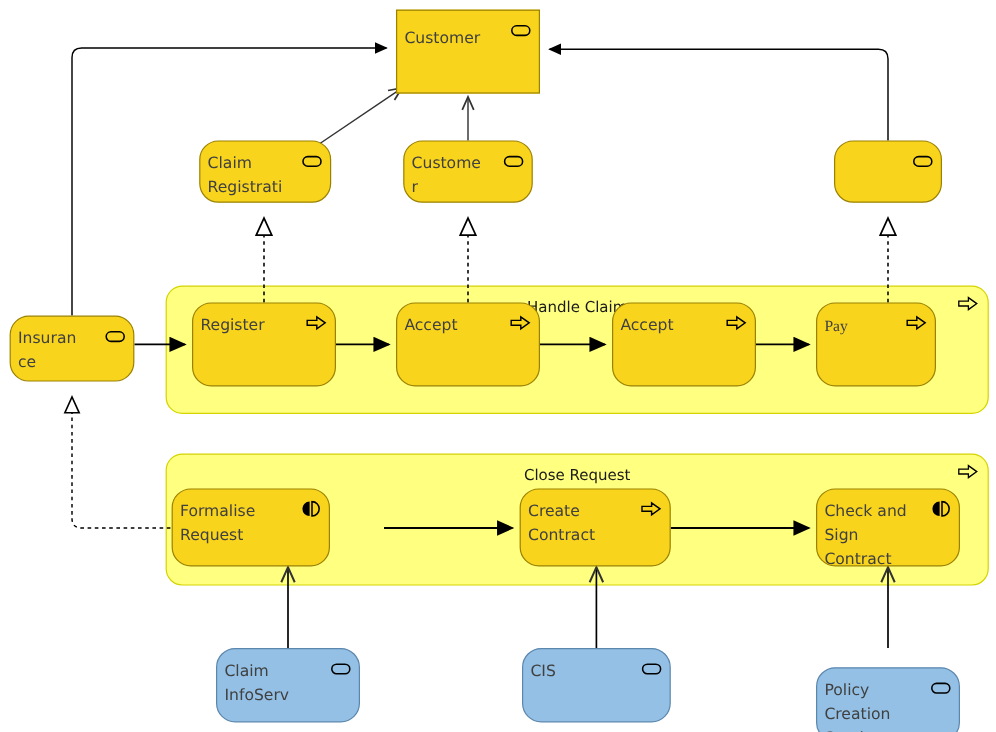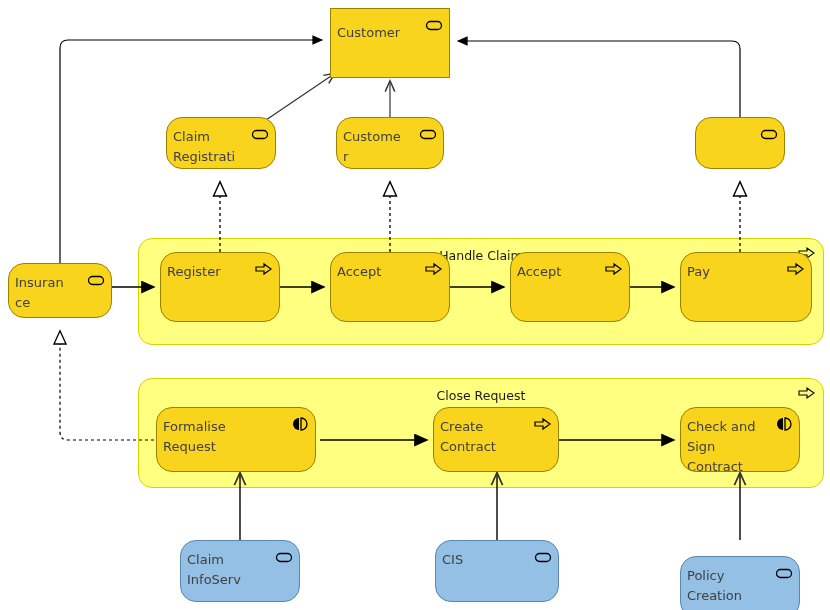--- a/index.html
+++ b/index.html
@@ -162,27 +162,27 @@
         <svg class="nicon" viewBox="0 0 18 14">
           <path d="M1 5 L9 5 L9 2 L16 7 L9 12 L9 9 L1 9 Z" fill="none" stroke="#000" stroke-width="1.2"></path>
         </svg>
       </div>
       <div class="node" style="left: 510px; top: 252px; width: 120px; height: 70px;">
         <div class="label">Accept</div>
         <svg class="nicon" viewBox="0 0 18 14">
           <path d="M1 5 L9 5 L9 2 L16 7 L9 12 L9 9 L1 9 Z" fill="none" stroke="#000" stroke-width="1.2"></path>
         </svg>
       </div>
-      <div class="node" style="left: 680px; top: 252px; width: 132px; height: 70px;">
+      <div class="node" style="left: 680px; top: 252px; width: 100px; height: 70px; font-family: Liberation Serif, serif;">
         <div class="label">Pay</div>
         <svg class="nicon" viewBox="0 0 18 14">
           <path d="M1 5 L9 5 L9 2 L16 7 L9 12 L9 9 L1 9 Z" fill="none" stroke="#000" stroke-width="1.2"></path>
         </svg>
       </div>
-      <div class="node" style="left: 156px; top: 407px; width: 160px; height: 65px;">
+      <div class="node" style="left: 143px; top: 407px; width: 132px; height: 65px;">
         <div class="label">Formalise
 Request</div>
         <svg class="nicon" viewBox="0 0 18 14">
           <path d="M8 1 A6 6 0 0 0 8 13 Z" fill="#000"></path>
           <path d="M10 1 A6 6 0 0 1 10 13 Z" fill="none" stroke="#000" stroke-width="1.3"></path>
         </svg>
       </div>
       <div class="node" style="left: 433px; top: 407px; width: 126px; height: 65px;">
         <div class="label">Create
 Contract</div>

